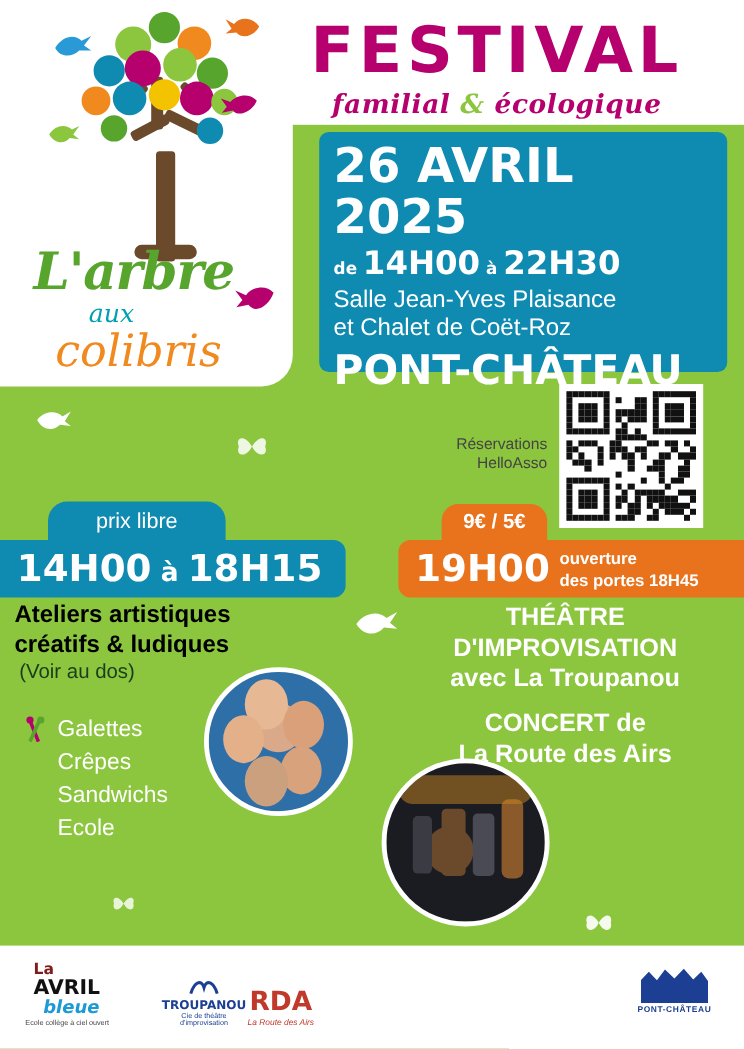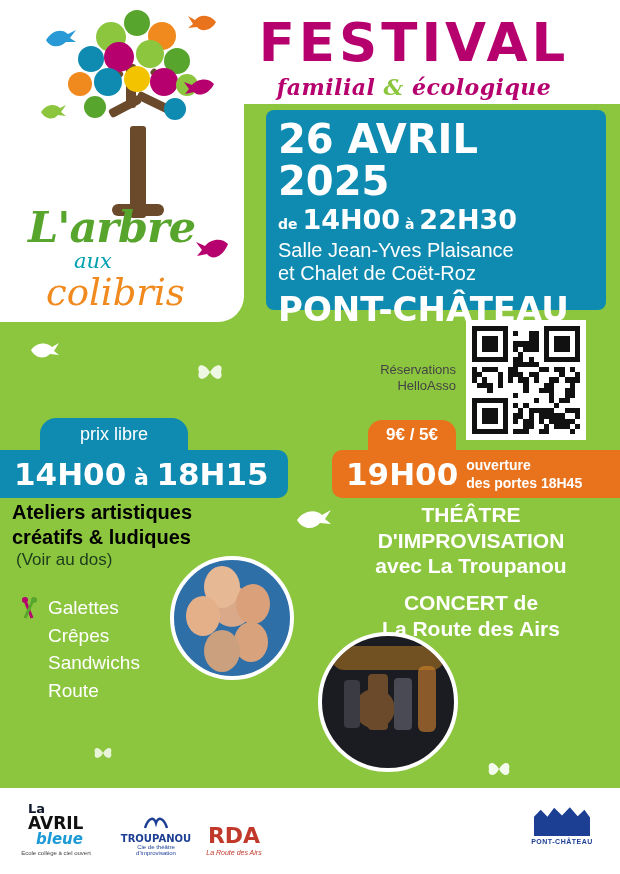--- a/index.html
+++ b/index.html
@@ -213,26 +213,26 @@
     width: 56px; height: 32px; margin: 0 auto;
     background: #1c3f94;
     clip-path: polygon(0 40%, 12% 18%, 24% 40%, 36% 12%, 50% 36%, 64% 10%, 78% 38%, 90% 18%, 100% 42%, 100% 100%, 0 100%);
   }
   .mairie-name {
     font-family: "Liberation Sans", sans-serif; font-size: 7px; font-weight: bold;
     color: #1c3f94; margin-top: 2px; letter-spacing: 0.5px;
   }
   .sponsor { position: absolute; bottom: 18px; text-align: center; }
   .sp1 { left: 18px; width: 76px; }
-  .sp2 { left: 118px; width: 76px; }
+  .sp2 { left: 132px; width: 76px; }
   .sp3 { left: 196px; width: 76px; }
   .sp-title {
     font-family: "DejaVu Sans", sans-serif; font-weight: bold; line-height: 1;
   }
-  .ruche-1 { font-size: 13px; color: #0f172a; text-align: left; margin-left: 10px; }
+  .ruche-1 { font-size: 13px; color: #7f1d1d; text-align: left; margin-left: 10px; }
   .ruche-2 { font-size: 17px; color: #111; text-align: left; margin-left: 10px; }
   .ruche-3 { font-size: 15px; color: #1c9ad6; font-style: italic; text-align: left; margin-left: 18px; }
   .ruche-4 { font-size: 6px; color: #444; margin-top: 3px; }
   .troup-name { font-size: 10px; color: #1c3f94; margin-top: 2px; }
   .troup-sub { font-size: 6px; color: #1c3f94; }
   .rda-name { font-size: 7px; color: #c0392b; margin-top: 2px; font-style: italic; }
   
   .bird { position: absolute; }
   .bird svg { display: block; }
 </style>
@@ -777,21 +777,21 @@
       <path d="M4 2 L12 22" stroke="#b5006e" stroke-width="3" fill="none"></path>
       <path d="M14 2 L5 22" stroke="#57a52c" stroke-width="3" fill="none"></path>
       <circle cx="5" cy="4" r="3" fill="#b5006e"></circle>
       <circle cx="14" cy="4" r="3" fill="#57a52c"></circle>
     </svg>
   </div>
   <div class="food">
     <div>Galettes</div>
     <div>Crêpes</div>
     <div>Sandwichs</div>
-    <div>Route</div>
+    <div>Ecole</div>
   </div>
 
   <div class="price-badge">9€ / 5€</div>
   <div class="right-time">
     <div class="hour">19H00</div>
     <div class="ouverture">
       <div>ouverture</div>
       <div>des portes 18H45</div>
     </div>
   </div>

